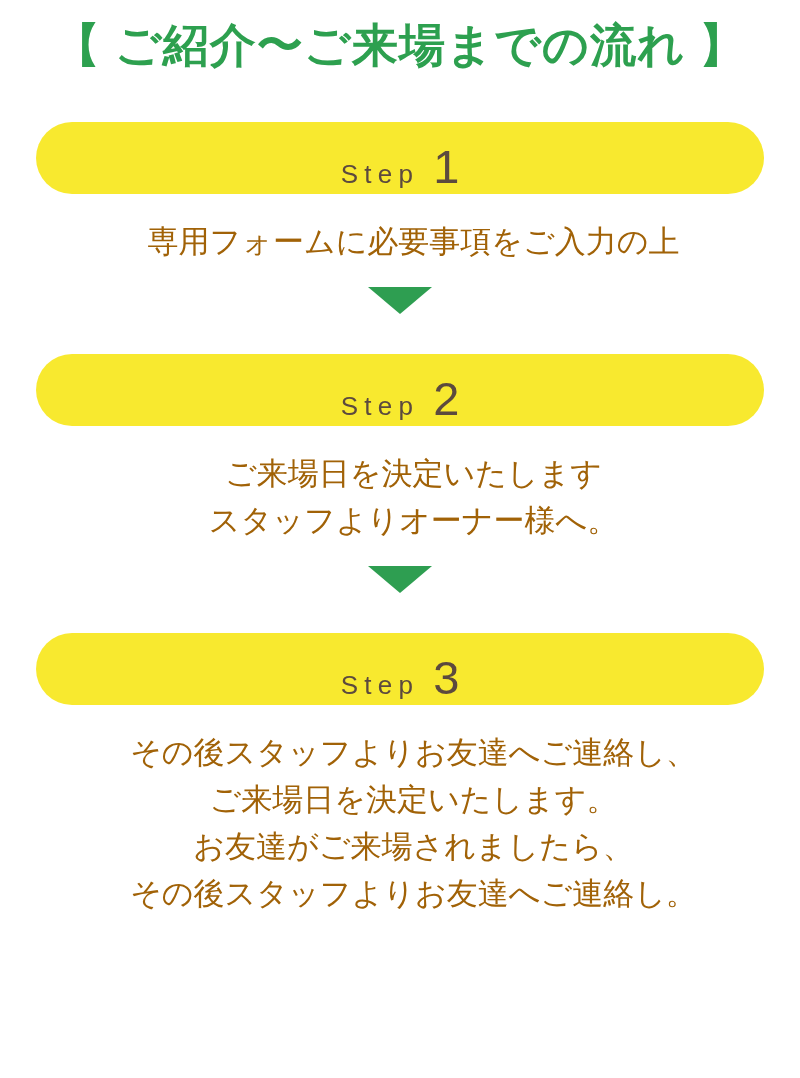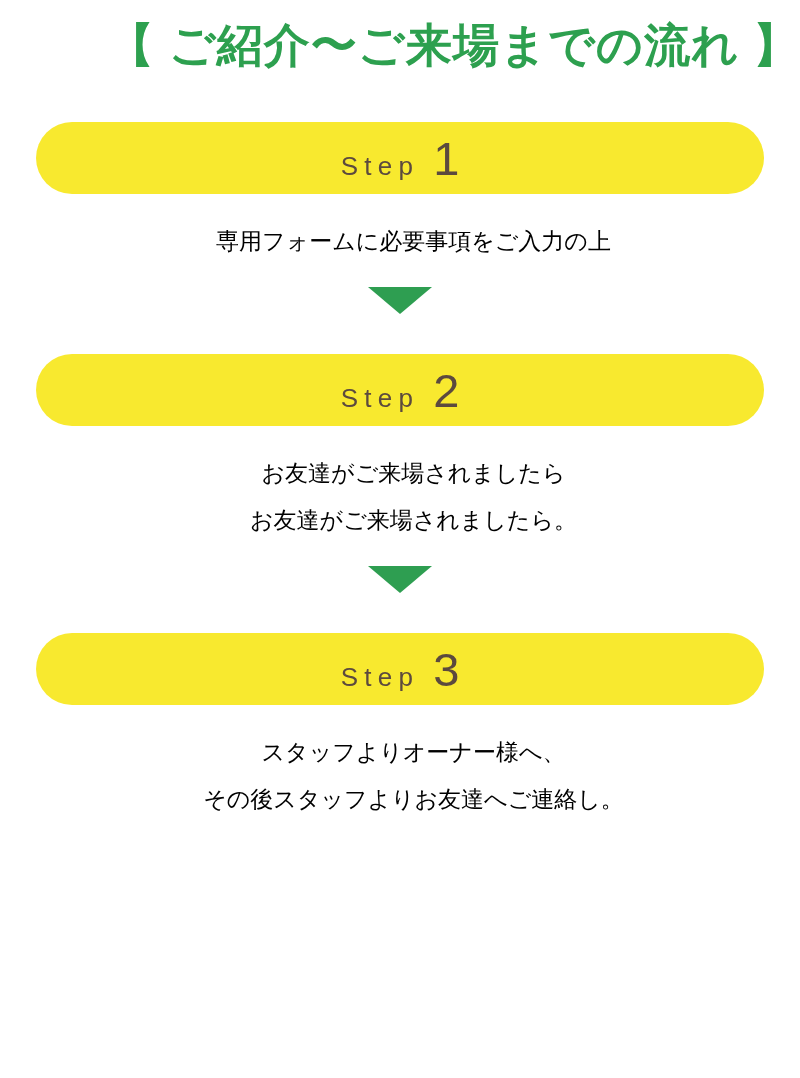--- a/index.html
+++ b/index.html
@@ -13,36 +13,36 @@
     min-height: 1078px;
     margin: 0 auto;
     background: #ffffff;
     font-family: "Liberation Sans", "DejaVu Sans", sans-serif;
     box-sizing: border-box;
     padding-top: 14px;
     overflow: hidden;
   }
   .page-title {
     margin: 0;
-    text-align: right;
+    text-align: center;
     color: #2da04f;
     font-size: 46px;
     line-height: 62px;
     font-weight: 700;
     letter-spacing: 1px;
   }
   .step-pill {
     width: 728px;
     height: 72px;
     margin: 40px auto 8px;
     background: #f8e92f;
     border-radius: 36px;
     display: flex;
     justify-content: center;
-    align-items: center;
+    align-items: flex-end;
   }
   .step-pill.first {
     margin-top: 46px;
   }
   .pill-inner {
     display: flex;
     align-items: baseline;
     gap: 14px;
   }
   .step-word {
@@ -52,22 +52,22 @@
     font-weight: 400;
   }
   .step-num {
     color: #5c4a3e;
     font-size: 47px;
     font-weight: 400;
   }
   .step-body {
     margin: 24px auto 0;
     text-align: center;
-    color: #000000;
-    font-size: 23px;
+    color: #a16207;
+    font-size: 31px;
     line-height: 47px;
     font-weight: 400;
     padding-left: 27px;
   }
   .step-body .line {
     display: block;
   }
   .arrow-down {
     width: 0;
     height: 0;
@@ -98,32 +98,34 @@
   </section>
 
   <section>
     <div class="step-pill">
       <div class="pill-inner">
         <span class="step-word">Step</span>
         <span class="step-num">2</span>
       </div>
     </div>
     <p class="step-body">
-      <span class="line">お友達がご来場されましたら</span>
-      <span class="line">お友達がご来場されましたら。</span>
+      <span class="line">ご来場日を決定いたします</span>
+      <span class="line">スタッフよりオーナー様へ。</span>
     </p>
     <div class="arrow-down"></div>
   </section>
 
   <section>
     <div class="step-pill">
       <div class="pill-inner">
         <span class="step-word">Step</span>
         <span class="step-num">3</span>
       </div>
     </div>
     <p class="step-body">
-      <span class="line">スタッフよりオーナー様へ、</span>
+      <span class="line">その後スタッフよりお友達へご連絡し、</span>
+      <span class="line">ご来場日を決定いたします。</span>
+      <span class="line">お友達がご来場されましたら、</span>
       <span class="line">その後スタッフよりお友達へご連絡し。</span>
     </p>
   </section>
 
 </div>
 
 </body></html>

